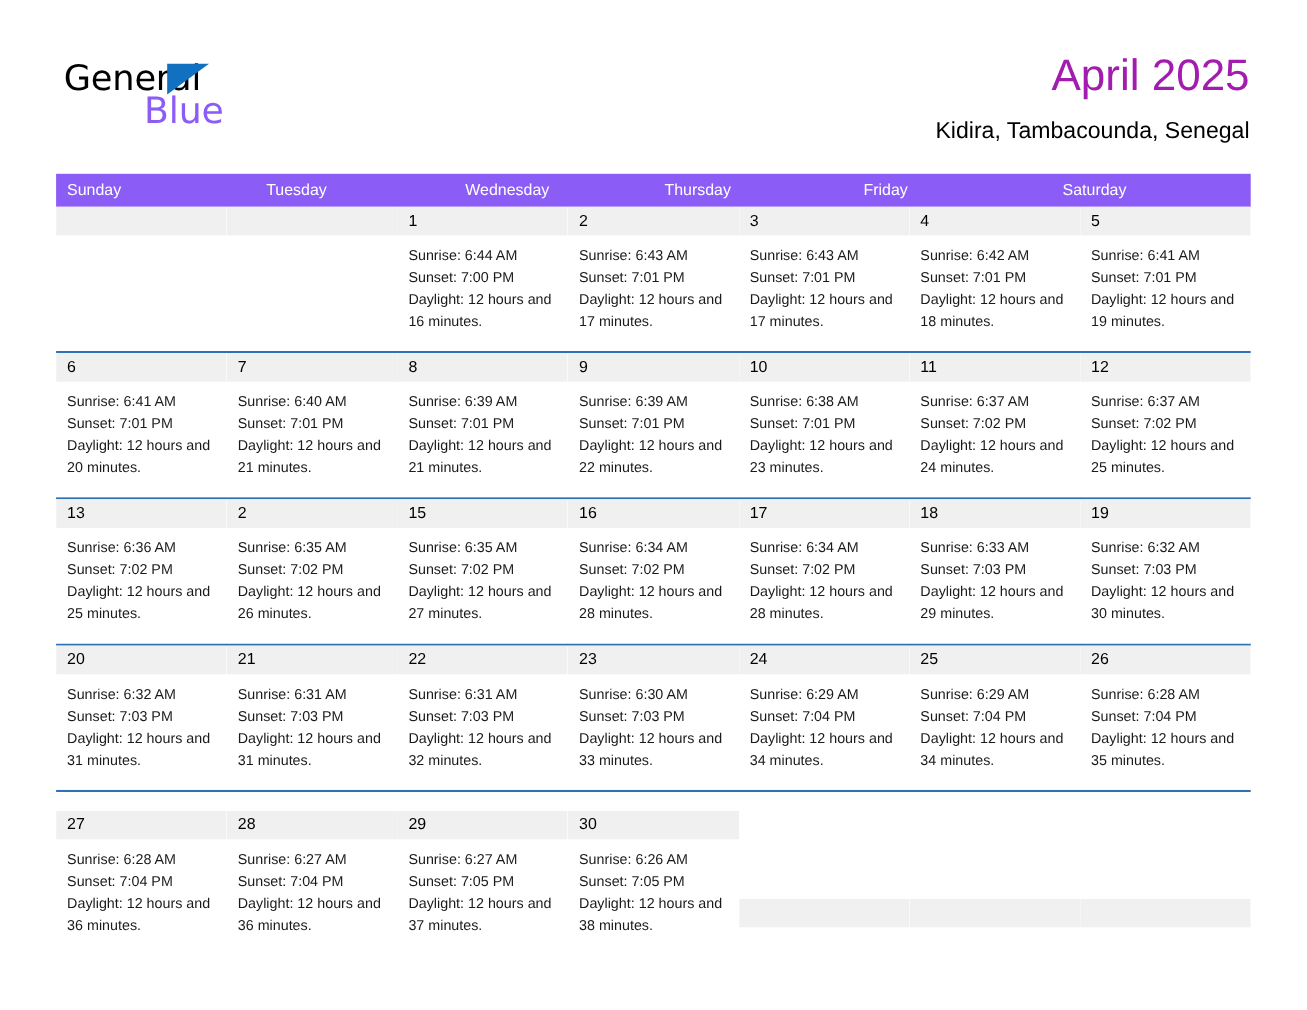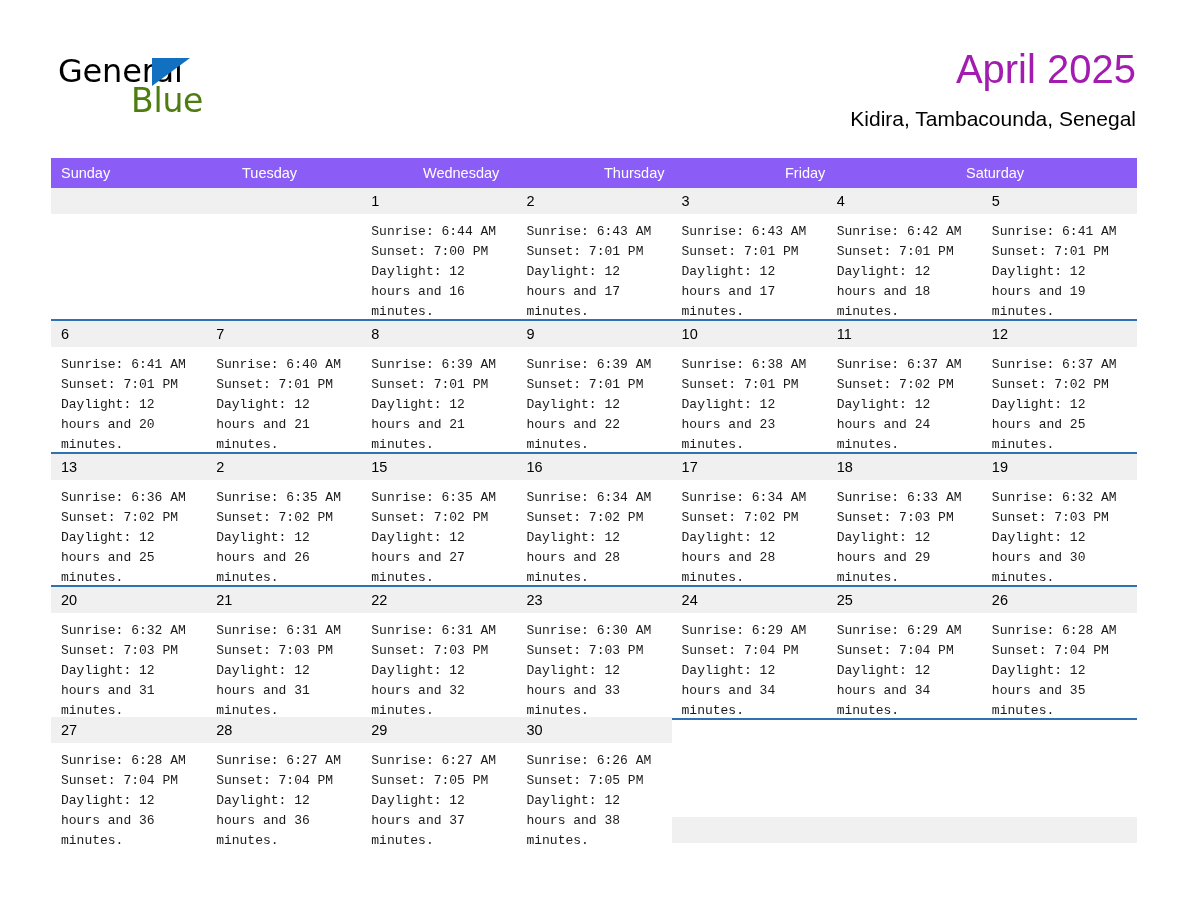--- a/index.html
+++ b/index.html
@@ -56,21 +56,21 @@
     border-top: 28px solid #1270c0;
     border-right: 38px solid transparent;
   }
   .logo-blue {
     position: absolute;
     left: 73px;
     top: 30px;
     font-size: 33px;
     line-height: 38px;
     letter-spacing: -0.2px;
-    color: #4d7c0f;
+    color: #8b5cf6;
     font-family: "DejaVu Sans", sans-serif;
     font-weight: 400;
   }
 
   .title-block {
     position: absolute;
     right: 52px;
     top: 44px;
     text-align: right;
   }
@@ -144,21 +144,20 @@
     padding-left: 10px;
     color: #000000;
     box-sizing: border-box;
     white-space: nowrap;
   }
   .day-info {
     padding: 8px 8px 0 10px;
     font-size: 13px;
     line-height: 20px;
     color: #1a1a1a;
-    font-family: Liberation Mono, monospace;
   }
   .day-info div {
     white-space: nowrap;
   }
   .day-info .wrap-line {
     white-space: normal;
   }
   .day-cell.empty .day-number {
     background: #f0f0f0;
   }

